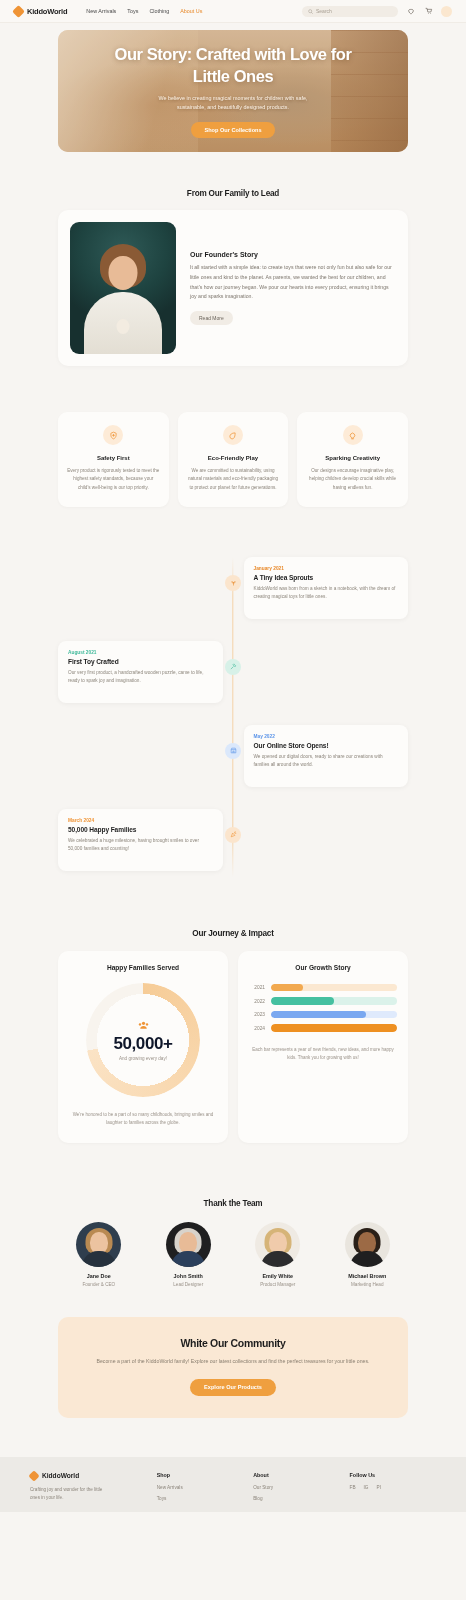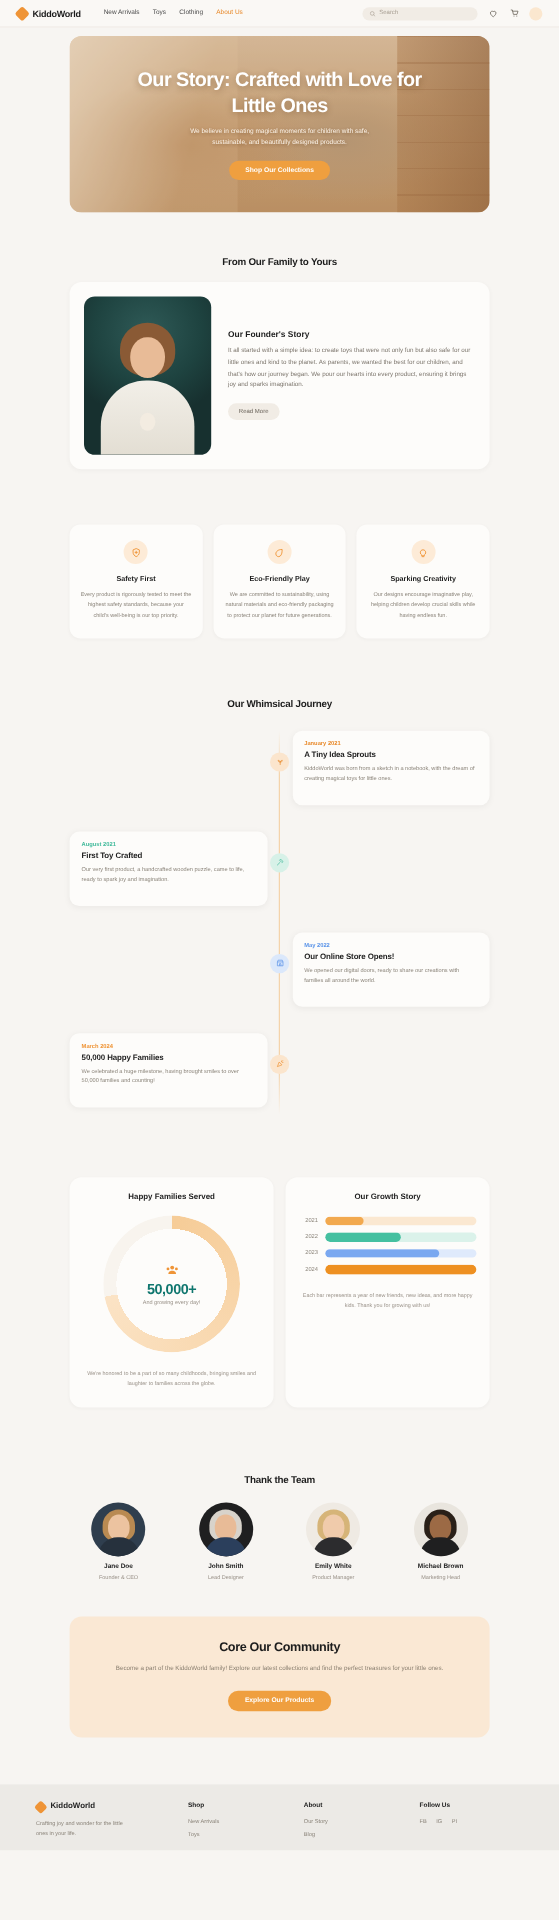--- a/index.html
+++ b/index.html
@@ -32,21 +32,21 @@
     width: 96px; height: 11px; background: #f1ece5; border-radius: 6px;
     display: flex; align-items: center; gap: 3px; padding: 0 6px;
   }
   .search-ph { font-size: 5px; color: #a79e92; }
   .icon-btn { width: 11px; height: 11px; display: flex; align-items: center; justify-content: center; cursor: pointer; }
   .avatar-btn { width: 11px; height: 11px; border-radius: 50%; background: #fbe7cf; }
 
   
   .hero {
     margin: 7px 58px 0 58px;
-    height: 147px;
+    height: 122px;
     border-radius: 10px;
     position: relative;
     overflow: hidden;
     background:
       radial-gradient(ellipse 50% 60% at 27% 62%, #c79a6c 0%, rgba(199,154,108,0) 62%),
       radial-gradient(ellipse 42% 58% at 66% 60%, #c2a481 0%, rgba(194,164,129,0) 62%),
       linear-gradient(180deg, #e6cbab 0%, #d9b78f 40%, #c79c6e 100%);
   }
   .hero::before {
     content:""; position:absolute; left:0; top:0; width:40%; height:100%;
@@ -163,21 +163,21 @@
   .ring {
     position: absolute; inset: 0; border-radius: 50%;
     background: conic-gradient(#f6cc97 0turn, #fbe3c5 .72turn, #f8f4ee .72turn 1turn);
     -webkit-mask: radial-gradient(circle, transparent 46px, #000 46px);
             mask: radial-gradient(circle, transparent 46px, #000 46px);
   }
   .ring-center {
     position: absolute; inset: 0; display: flex; flex-direction: column;
     align-items: center; justify-content: center; gap: 2px;
   }
-  .ring-num { font-size: 12px; font-weight: 700; letter-spacing: -.4px; color: #0f766e; }
+  .ring-num { font-size: 17px; font-weight: 700; letter-spacing: -.4px; color: #0f172a; }
   .ring-sub { font-size: 4.6px; color: #9a9289; }
   .impact-note { margin-top: 14px; text-align: center; font-size: 4.5px; line-height: 1.8; color: #9a9289; }
 
   .bars { margin-top: 13px; display: flex; flex-direction: column; gap: 6px; }
   .bar-row { display: flex; align-items: center; gap: 6px; }
   .bar-label { font-size: 4.8px; color: #8c857b; width: 16px; text-align: right; flex-shrink: 0; }
   .bar-track { flex: 1; height: 7.5px; border-radius: 5px; overflow: hidden; }
   .bar-fill { height: 100%; border-radius: 5px; }
 
   
@@ -261,21 +261,21 @@
 <div class="hero">
   <div class="hero-overlay"></div>
   <div class="hero-inner">
     <h1>Our Story: Crafted with Love for Little Ones</h1>
     <p>We believe in creating magical moments for children with safe, sustainable, and beautifully designed products.</p>
     <button class="hero-btn">Shop Our Collections</button>
   </div>
 </div>
 
 <div class="section founder-wrap">
-  <div class="section-title">From Our Family to Yours</div>
+  <div class="section-title">From Our Family to Lead</div>
   <div class="founder-card">
     <div class="founder-photo">
       <div class="fp-hair"></div>
         <div class="fp-face"></div>
         <div class="fp-body"></div>
         <div class="fp-toy"></div>
     </div>
     <div class="founder-text">
       <h3>Our Founder's Story</h3>
       <p>It all started with a simple idea: to create toys that were not only fun but also safe for our little ones and kind to the planet. As parents, we wanted the best for our children, and that's how our journey began. We pour our hearts into every product, ensuring it brings joy and sparks imagination.</p>
@@ -312,21 +312,20 @@
           <path d="M10 21h4" stroke-linecap="round"></path>
         </svg>
       </div>
       <h4>Sparking Creativity</h4>
       <p>Our designs encourage imaginative play, helping children develop crucial skills while having endless fun.</p>
     </div>
   </div>
 </div>
 
 <div class="section timeline-wrap">
-  <div class="section-title">Our Whimsical Journey</div>
   <div class="timeline">
     <div class="timeline-axis"></div>
 
     <div class="tl-row right">
       <div class="tl-dot" style="background:#fbe5cd">
         <svg width="7" height="7" viewBox="0 0 24 24" fill="none" stroke="#e8892a" stroke-width="2">
           <path d="M12 21v-7" stroke-linecap="round"></path>
           <path d="M12 14c-4 0-6-2-6-5 3 0 6 2 6 5zM12 14c4 0 6-2 6-5-3 0-6 2-6 5z" stroke-linejoin="round"></path>
         </svg>
       </div>
@@ -374,20 +373,21 @@
       <div class="tl-card">
         <div class="tl-date" style="color:#ef9436">March 2024</div>
         <h4>50,000 Happy Families</h4>
         <p>We celebrated a huge milestone, having brought smiles to over 50,000 families and counting!</p>
       </div>
     </div>
   </div>
 </div>
 
 <div class="section impact-wrap">
+  <div class="section-title">Our Journey &amp; Impact</div>
   <div class="impact-grid">
     <div class="impact-card">
       <h4>Happy Families Served</h4>
       <div class="ring-wrap">
         <div class="ring"></div>
         <div class="ring-center">
           <svg width="13" height="13" viewBox="0 0 24 24" fill="#ef9436">
             <circle cx="12" cy="8" r="3"></circle>
             <circle cx="5.5" cy="10" r="2.2"></circle>
             <circle cx="18.5" cy="10" r="2.2"></circle>
@@ -469,21 +469,21 @@
           <div class="tm-face" style="background: rgb(156, 106, 69);"></div>
           <div class="tm-body" style="background: rgb(31, 31, 32);"></div>
       </div>
       <div class="team-name">Michael Brown</div>
       <div class="team-role">Marketing Head</div>
     </div>
   </div>
 </div>
 
 <div class="cta">
-  <h2>Core Our Community</h2>
+  <h2>White Our Community</h2>
   <p>Become a part of the KiddoWorld family! Explore our latest collections and find the perfect treasures for your little ones.</p>
   <button class="cta-btn">Explore Our Products</button>
 </div>
 
 <div class="footer">
   <div class="footer-grid">
     <div>
       <div class="f-brand">
         <div class="f-mark"></div>
         <span class="f-name">KiddoWorld</span>

